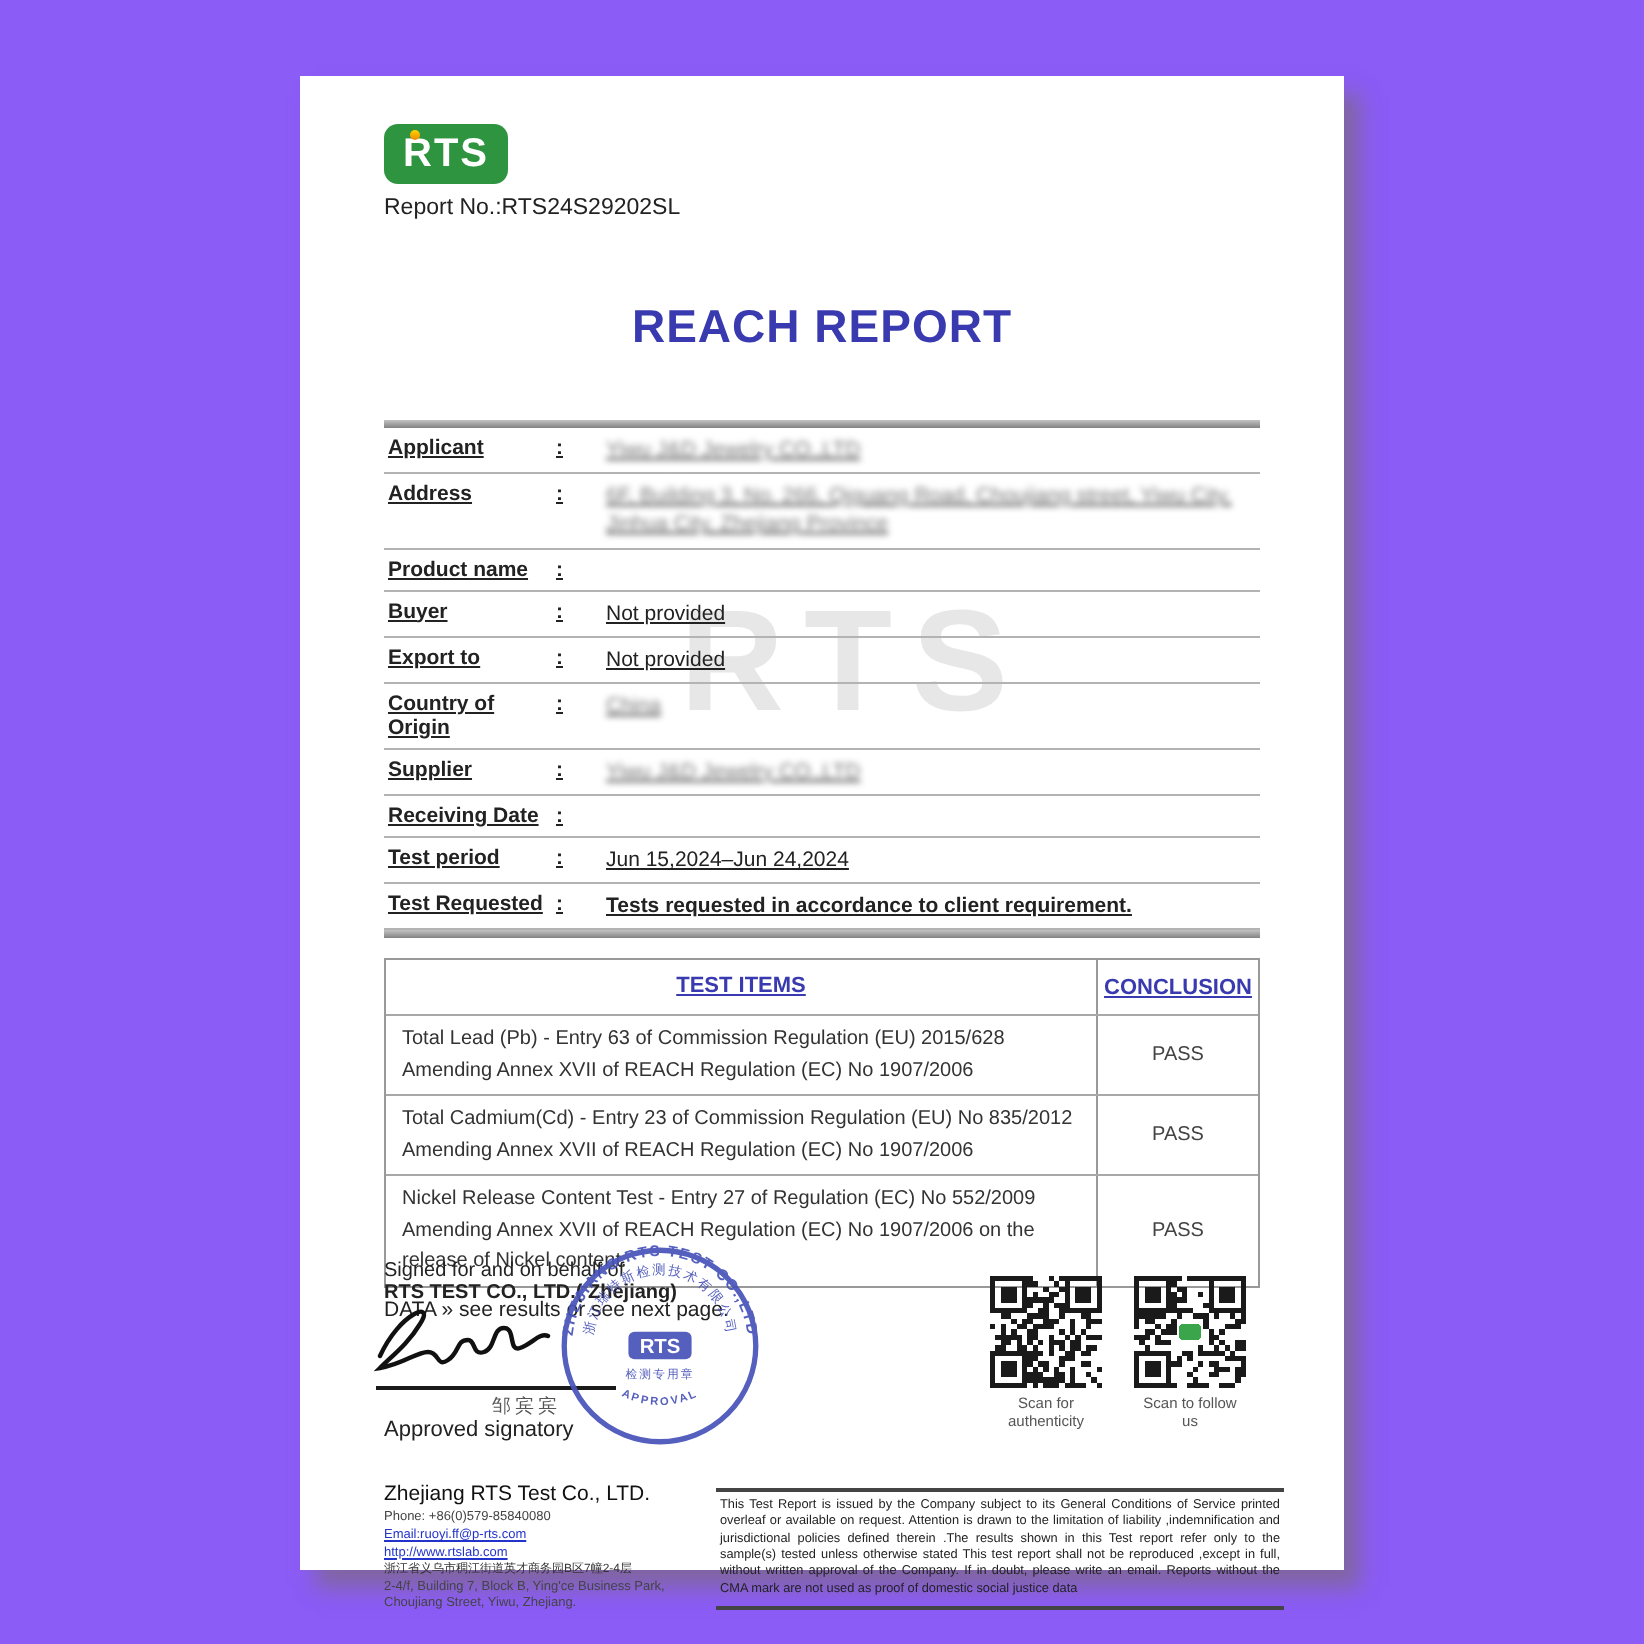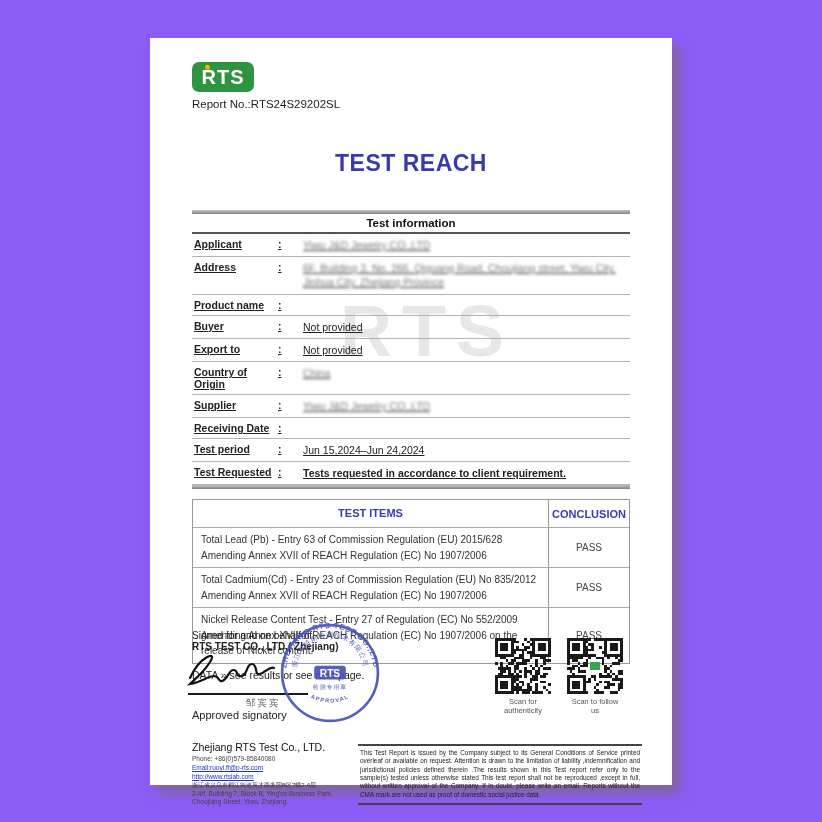--- a/index.html
+++ b/index.html
@@ -36,21 +36,21 @@
   .bold-val { font-weight:bold; }
 
   .t2 { margin-top:10px; border:1px solid #999; }
   .t2row { display:flex; }
   .t2row + .t2row { border-top:1px solid #a8a8a8; }
   .t2cell-item { flex:1; border-right:1px solid #999; padding:4px 8px; font-size:10px;
                  line-height:1.55; color:#333; }
   .t2cell-pass { width:80px; display:flex; align-items:center; justify-content:center;
                  font-size:10px; color:#444; }
   .t2head .t2cell-item, .t2head .t2cell-pass { font-weight:bold; font-size:11px; color:var(--title_blue);
-                 text-align:center; justify-content:center; padding:5px 0; }
+                 text-decoration:underline; text-align:center; justify-content:center; padding:5px 0; }
   .note { margin-top:5px; font-size:10.5px; color:#222; }
 
   
   .sig-block { position:absolute; left:42px; top:592px; width:170px; font-size:10px; color:#222; z-index:2; }
   .sig-co { font-weight:bold; }
   .sig-svg { position:absolute; left:34px; top:610px; width:122px; height:46px; z-index:3; }
   .sig-line { position:absolute; left:38px; top:655px; width:120px; height:2px; background:#1a1a1a; z-index:2; }
   .sig-cn { position:absolute; left:96px; top:659px; font-size:9.5px; color:#555; letter-spacing:2px; z-index:2; }
   .approved { position:absolute; left:42px; top:671px; font-size:11px; color:#222; z-index:2; }
 
@@ -77,27 +77,26 @@
 
 <div class="canvas">
   <div class="page">
 
     <div class="logo">
       <span class="logo-dot"></span>
       <span>RTS</span>
     </div>
 
     <div class="report-no">Report No.:RTS24S29202SL</div>
-    <div class="title">TEST REACH</div>
+    <div class="title">REACH REPORT</div>
 
     <div class="watermark">RTS</div>
 
     <div class="content">
       <div class="bar"></div>
-      <div class="t1-head">Test information</div>
 
       <div class="t1-row">
         <span class="t1-lbl">Applicant</span>
         <span class="t1-col">:</span>
         <span class="t1-val blur">Yiwu J&amp;D Jewelry CO.,LTD</span>
       </div>
       <div class="t1-row">
         <span class="t1-lbl">Address</span>
         <span class="t1-col">:</span>
         <span class="t1-val blur">6F, Building 3, No. 266, Qiguang Road, Choujiang street, Yiwu City, Jinhua City, Zhejiang Province</span>

